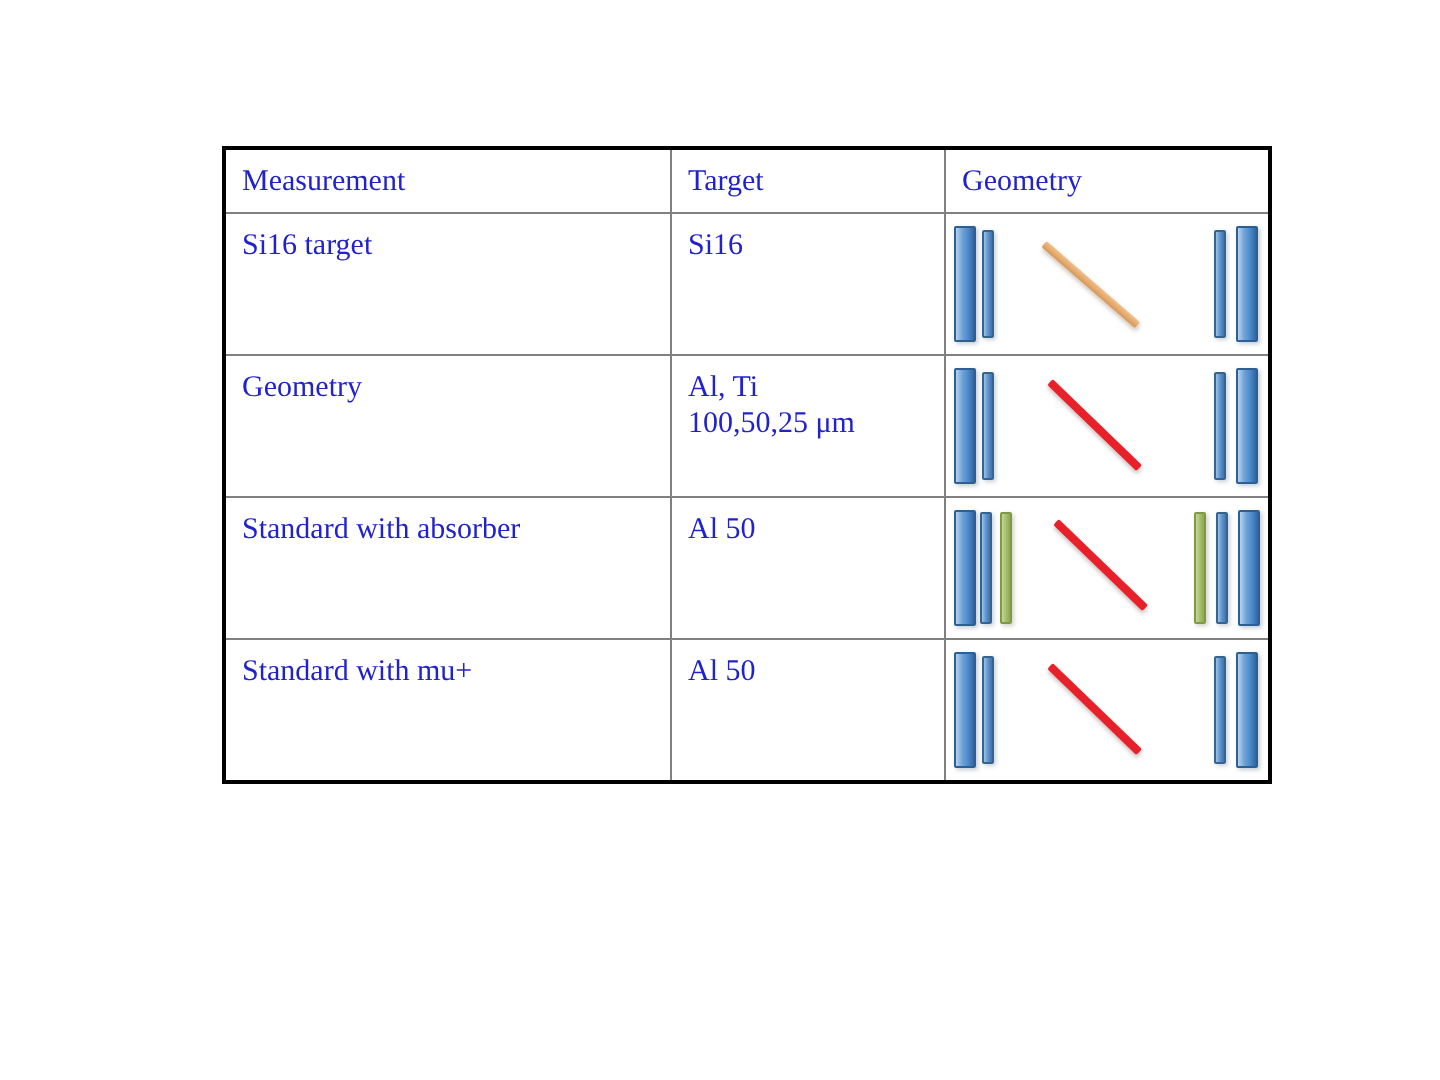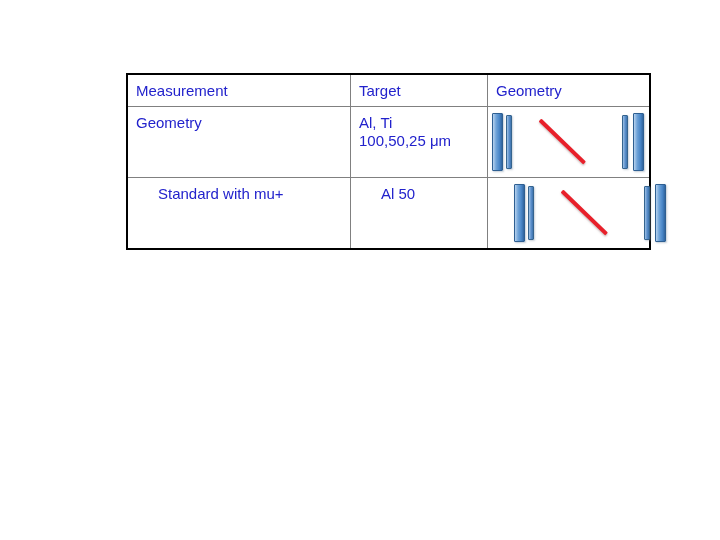--- a/index.html
+++ b/index.html
@@ -17,41 +17,42 @@
   #slide {
     position: relative;
     width: 720px;
     height: 540px;
     background: #ffffff;
   }
 
   
   #geometry-table {
     position: absolute;
-    left: 126px;
+    left: 111px;
     top: 73px;
     width: 519px;
     border-collapse: collapse;
     table-layout: fixed;
     background: #000000;
+    font-family: Liberation Serif, serif;
   }
   #geometry-table td,
   #geometry-table th {
     border: 1px solid #808080;
     padding: 0;
     vertical-align: top;
     background: #ffffff;
   }
 
   
   #geometry-table {
     border: 2px solid #000000;
   }
   #geometry-table tr:first-child td { border-top: none; }
-  #geometry-table tr:last-child td { border-bottom: none; padding-left: 22px; }
+  #geometry-table tr:last-child td { border-bottom: none; }
   #geometry-table tr td:first-child { border-left: none; }
   #geometry-table tr td:last-child { border-right: none; }
 
   .col-measurement { width: 222px; }
   .col-target      { width: 136px; margin-top: 32px; }
   .col-geometry    { width: 161px; }
 
   .cell-text {
     color: #2222CC;
     font-size: 15px;
@@ -166,40 +167,76 @@
         </td>
         <td class="col-target">
           <div class="cell-text">Target</div>
         </td>
         <td class="col-geometry">
           <div class="cell-text">Geometry</div>
         </td>
       </tr>
 
 
+      <tr class="row-body">
+        <td class="col-measurement">
+          <div class="cell-text">Si16 target</div>
+        </td>
+        <td class="col-target">
+          <div class="cell-text">Si16</div>
+        </td>
+        <td class="col-geometry">
+          <div class="geo">
+            <div class="bar bar-blue-wide" style="left:4px;  top:6px;  height:56px;"></div>
+            <div class="bar bar-blue-thin" style="left:18px; top:8px;  height:52px;"></div>
+            <div class="diag diag-orange" style="left:49px; top:13px; width:62px; transform:rotate(41deg);"></div>
+            <div class="bar bar-blue-thin" style="left:134px; top:8px; height:52px;"></div>
+            <div class="bar bar-blue-wide" style="left:145px; top:6px; height:56px;"></div>
+          </div>
+        </td>
+      </tr>
 
       <tr class="row-body">
         <td class="col-measurement">
           <div class="cell-text">Geometry</div>
         </td>
         <td class="col-target">
           <div class="cell-text">Al, Ti
 100,50,25 μm</div>
         </td>
         <td class="col-geometry">
           <div class="geo">
             <div class="bar bar-blue-wide" style="left:4px;  top:6px;  height:56px;"></div>
             <div class="bar bar-blue-thin" style="left:18px; top:8px;  height:52px;"></div>
             <div class="diag diag-red" style="left:52px; top:11px; width:62px; transform:rotate(44deg);"></div>
             <div class="bar bar-blue-thin" style="left:134px; top:8px; height:52px;"></div>
             <div class="bar bar-blue-wide" style="left:145px; top:6px; height:56px;"></div>
           </div>
         </td>
       </tr>
 
+      <tr class="row-body">
+        <td class="col-measurement">
+          <div class="cell-text">Standard with absorber</div>
+        </td>
+        <td class="col-target">
+          <div class="cell-text">Al 50</div>
+        </td>
+        <td class="col-geometry">
+          <div class="geo">
+            <div class="bar bar-blue-wide" style="left:4px;  top:6px;  height:56px;"></div>
+            <div class="bar bar-blue-thin" style="left:17px; top:7px;  height:54px;"></div>
+            <div class="bar bar-green-thin" style="left:27px; top:7px;  height:54px;"></div>
+            <div class="diag diag-red" style="left:55px; top:10px; width:62px; transform:rotate(44deg);"></div>
+            <div class="bar bar-green-thin" style="left:124px; top:7px; height:54px;"></div>
+            <div class="bar bar-blue-thin" style="left:135px; top:7px; height:54px;"></div>
+            <div class="bar bar-blue-wide" style="left:146px; top:6px; height:56px;"></div>
+          </div>
+        </td>
+      </tr>
 
       <tr class="row-body">
         <td class="col-measurement">
           <div class="cell-text">Standard with mu+</div>
         </td>
         <td class="col-target">
           <div class="cell-text">Al 50</div>
         </td>
         <td class="col-geometry">
           <div class="geo">

